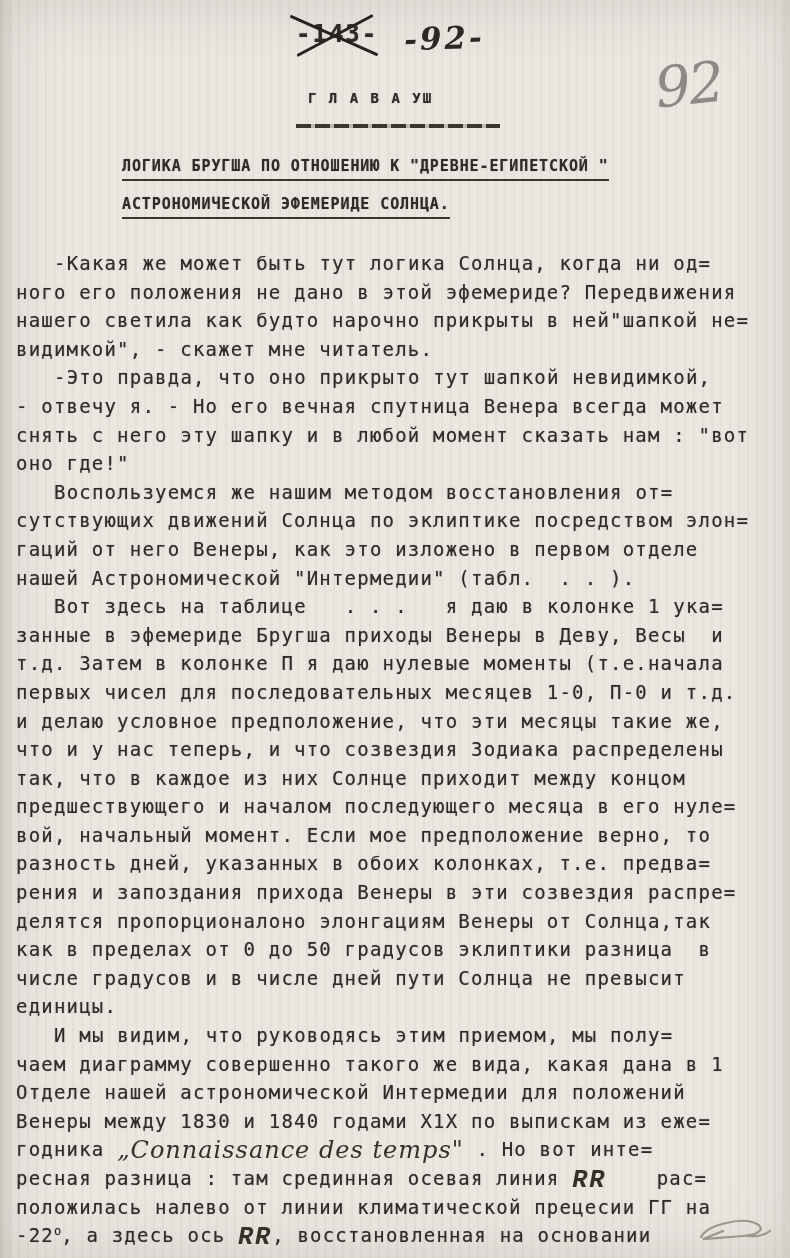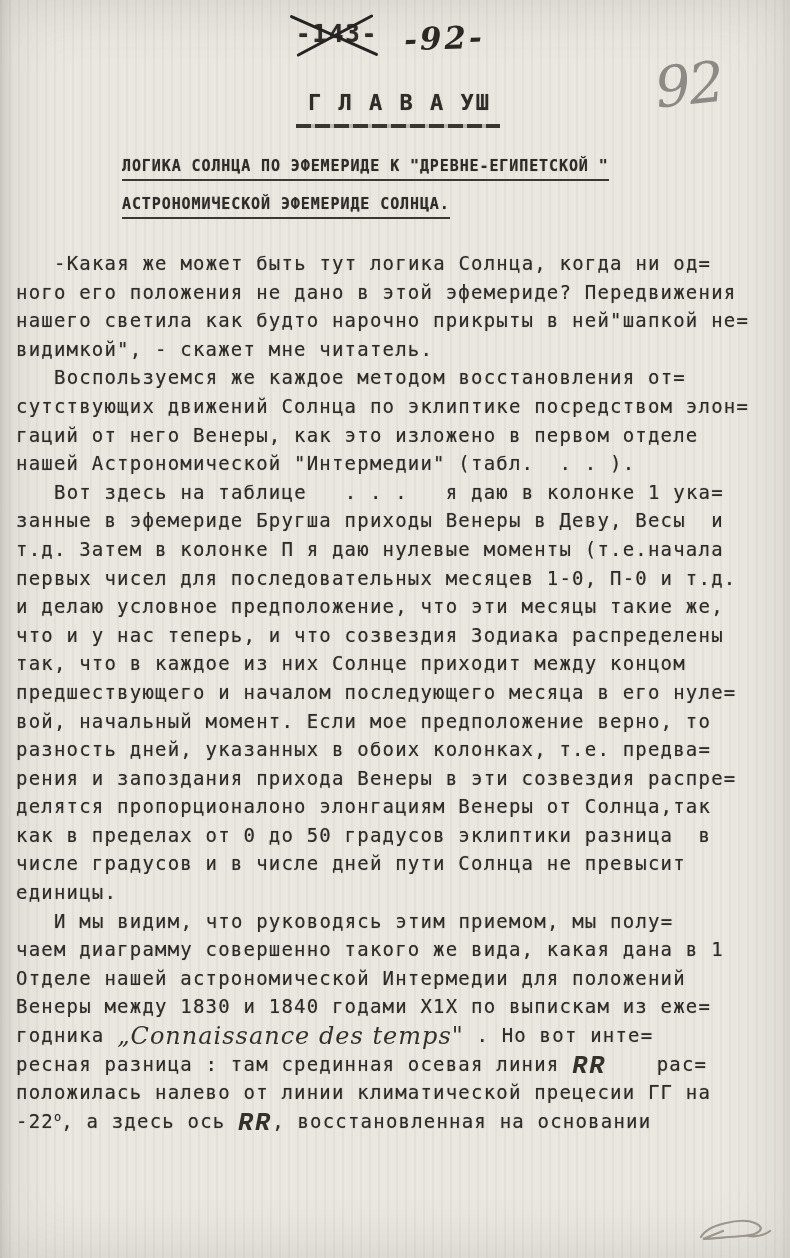--- a/index.html
+++ b/index.html
@@ -34,21 +34,21 @@
   }
   .pagenum-corner{
     position:absolute; left:655px; top:52px;
     font-family:"DejaVu Serif", serif; font-style:italic;
     font-size:56px; color:#8d8984; transform:rotate(-6deg);
     letter-spacing:-2px;
   }
   
   .chapter{
     position:absolute; left:308px; top:90px;
-    font-size:22px; font-weight:bold; letter-spacing:2px;
+    font-size:14px; font-weight:bold; letter-spacing:2px;
     text-shadow:0 0 1px rgba(47,44,40,0.6);
   }
   .chapter-rule{
     position:absolute; left:296px; top:124px; width:204px; height:4px;
     background:repeating-linear-gradient(90deg,#39362f 0px,#39362f 15px,rgba(57,54,47,0.25) 15px,rgba(57,54,47,0.25) 19px);
   }
   
   .title{
     position:absolute; left:122px; top:157px;
     font-size:15px; letter-spacing:0.9px; font-weight:bold;
@@ -88,30 +88,34 @@
     <div class="strike s1"></div>
     <div class="strike s2"></div>
   </div>
   <div class="pagenum-hand">-92-</div>
   <div class="pagenum-corner">92</div>
 
   <div class="chapter typed">Г Л А В А  УШ</div>
   <div class="chapter-rule"></div>
 
   <div class="title">
-    <span class="title-line">ЛОГИКА СОЛНЦА ПО ЭФЕМЕРИДЕ К "ДРЕВНЕ-ЕГИПЕТСКОЙ "</span><br>
+    <span class="title-line">ЛОГИКА БРУГША ПО ОТНОШЕНИЮ К "ДРЕВНЕ-ЕГИПЕТСКОЙ "</span><br>
     <span class="title-line">АСТРОНОМИЧЕСКОЙ ЭФЕМЕРИДЕ СОЛНЦА.</span>
   </div>
 
   <div class="body-text">
     <p class="para">-Какая же может быть тут логика Солнца, когда ни од=
 ного его положения не дано в этой эфемериде? Передвижения
 нашего светила как будто нарочно прикрыты в ней"шапкой не=
 видимкой", - скажет мне читатель.</p>
-    <p class="para">Воспользуемся же каждое методом восстановления от=
+    <p class="para">-Это правда, что оно прикрыто тут шапкой невидимкой,
+- отвечу я. - Но его вечная спутница Венера всегда может
+снять с него эту шапку и в любой момент сказать нам : "вот
+оно где!"</p>
+    <p class="para">Воспользуемся же нашим методом восстановления от=
 сутствующих движений Солнца по эклиптике посредством элон=
 гаций от него Венеры, как это изложено в первом отделе
 нашей Астрономической "Интермедии" (табл.  . . ).</p>
     <p class="para">Вот здесь на таблице   . . .   я даю в колонке 1 ука=
 занные в эфемериде Бругша приходы Венеры в Деву, Весы  и
 т.д. Затем в колонке П я даю нулевые моменты (т.е.начала
 первых чисел для последовательных месяцев 1-0, П-0 и т.д.
 и делаю условное предположение, что эти месяцы такие же,
 что и у нас теперь, и что созвездия Зодиака распределены
 так, что в каждое из них Солнце приходит между концом

